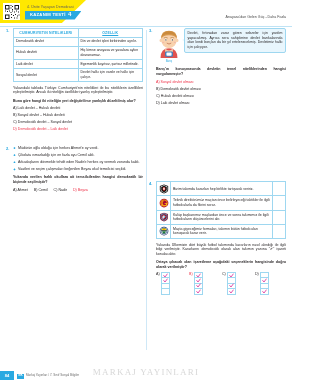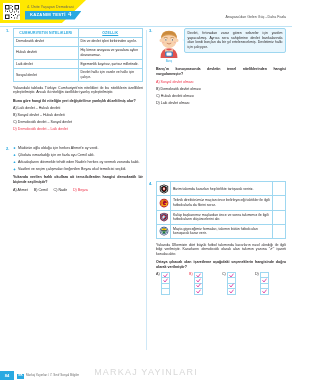--- a/index.html
+++ b/index.html
@@ -146,21 +146,21 @@
     display:flex; align-items:center; justify-content:center;
   }
   .foot-logo {
     position:absolute; left:17px; bottom:1.5px; width:7px; height:5px;
     background:#29a9e1; color:#fff; font-size:2.6px; font-weight:bold;
     display:flex; align-items:center; justify-content:center;
   }
   .foot-text { position:absolute; left:26px; bottom:2px; font-size:3px; color:#6b6b6b; }
   .watermark {
     position:absolute; left:0; right:0; bottom:1px; text-align:center;
-    font-family:Liberation Sans, sans-serif; font-size:9px;
+    font-family:Liberation Serif, serif; font-size:9px;
     letter-spacing:1.2px; color:#d8d8d8;
   }
 </style>
 </head>
 <body>
 
 <div class="header">
   <div class="hdr-yellow"></div>
 
   <div class="qr">

